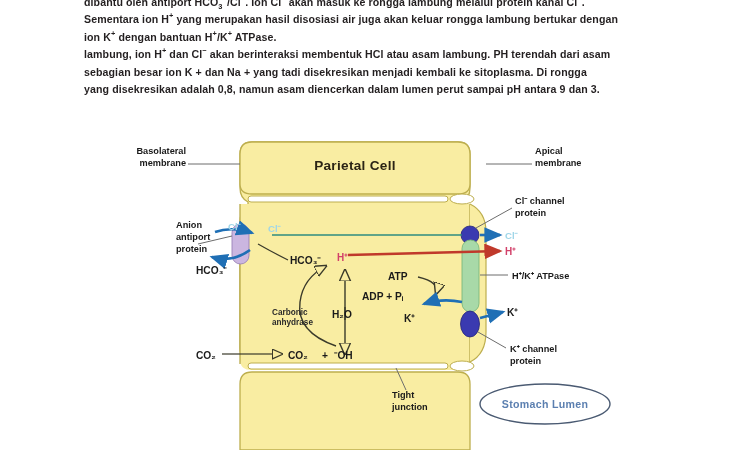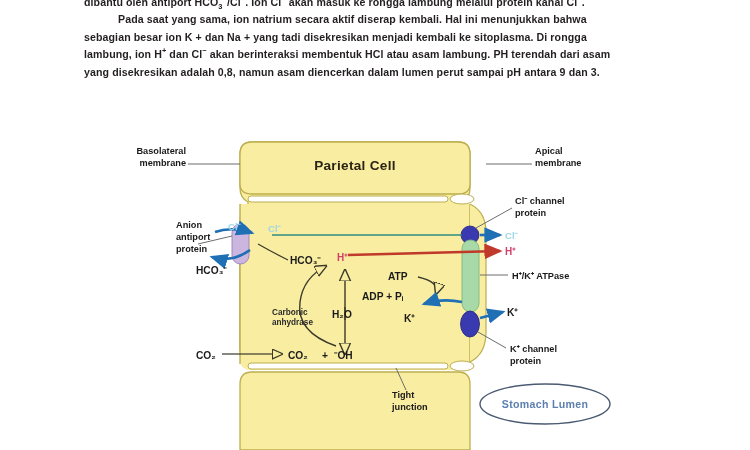--- a/index.html
+++ b/index.html
@@ -87,25 +87,26 @@
   }
   .leader { stroke: #6d6d6d; stroke-width: 1; fill: none; }
   .membrane { stroke: #b8a94a; stroke-width: 1.3; }
 </style>
 </head>
 <body>
 
 <div id="doc-text">
   <div>
     <div class="doc-line">dibantu oleh antiport HCO<sub>3</sub><sup>−</sup>/Cl<sup>−</sup>. Ion Cl<sup>−</sup> akan masuk ke rongga lambung melalui protein kanal Cl<sup>−</sup>.</div>
+    <div class="doc-line">Sementara ion H<sup>+</sup> yang merupakan hasil disosiasi air juga akan keluar rongga lambung bertukar dengan</div>
+    <div class="doc-line">ion K<sup>+</sup> dengan bantuan H<sup>+</sup>/K<sup>+</sup> ATPase.</div>
   </div>
   <div>
-    <div class="doc-line indent">Pada saat yang sama, ion natrium secara aktif diserap kembali. Hal ini menunjukkan bahwa</div>
+    <div class="doc-line">lambung, ion H<sup>+</sup> dan Cl<sup>−</sup> akan berinteraksi membentuk HCl atau asam lambung. PH terendah dari asam</div>
     <div class="doc-line">sebagian besar ion K + dan Na + yang tadi disekresikan menjadi kembali ke sitoplasma. Di rongga</div>
-    <div class="doc-line">lambung, ion H<sup>+</sup> dan Cl<sup>−</sup> akan berinteraksi membentuk HCl atau asam lambung. PH terendah dari asam</div>
     <div class="doc-line">yang disekresikan adalah 0,8, namun asam diencerkan dalam lumen perut sampai pH antara 9 dan 3.</div>
   </div>
 </div>
 
 <div id="figure">
 <svg id="fig-svg" width="750" height="318" viewBox="0 0 750 318" xmlns="http://www.w3.org/2000/svg">
 
   <path d="M 252,10 L 458,10 Q 470,10 470,22 L 470,56
            Q 470,66 462,70 L 462,75 Q 470,79 470,90
            L 470,216 Q 470,228 458,228 L 252,228

